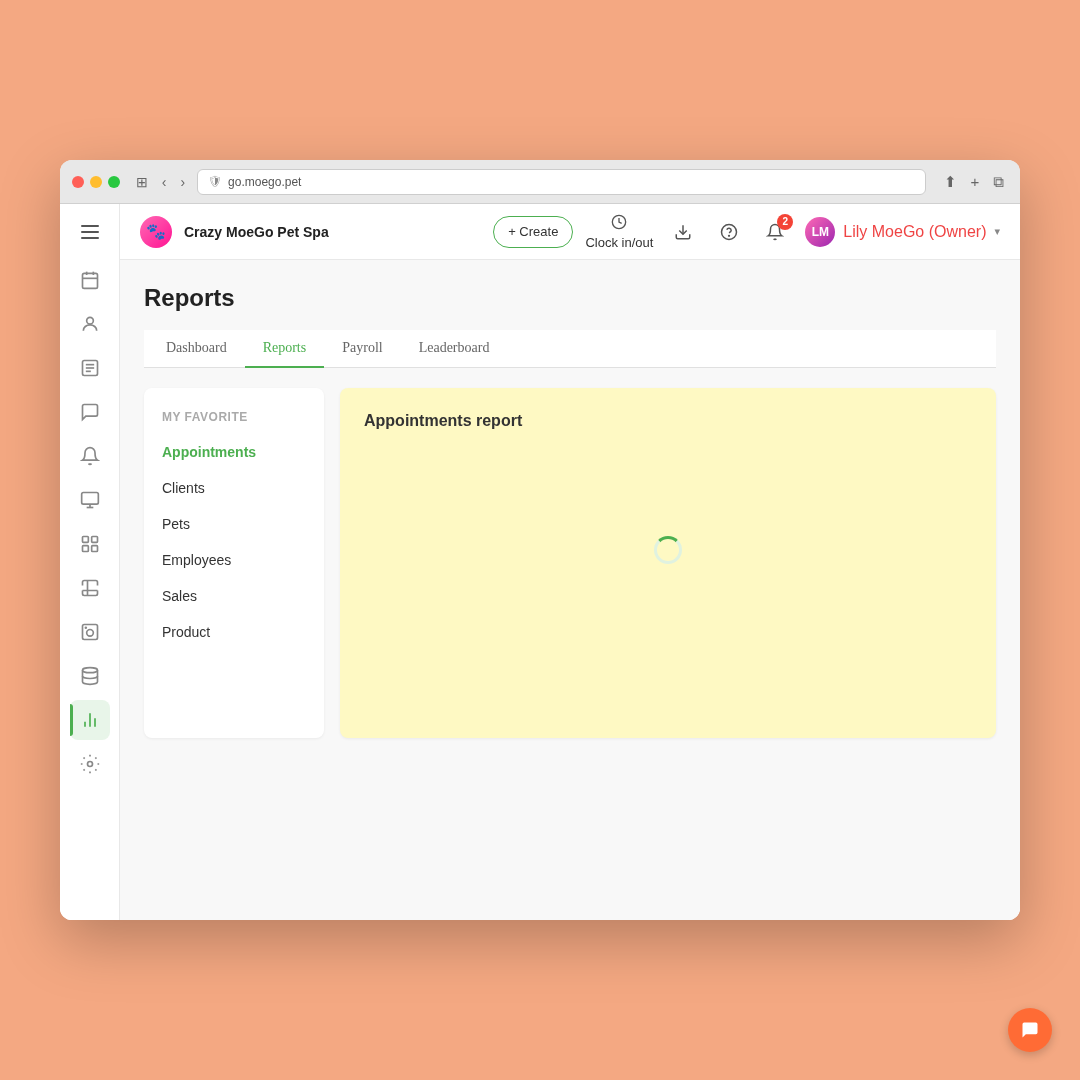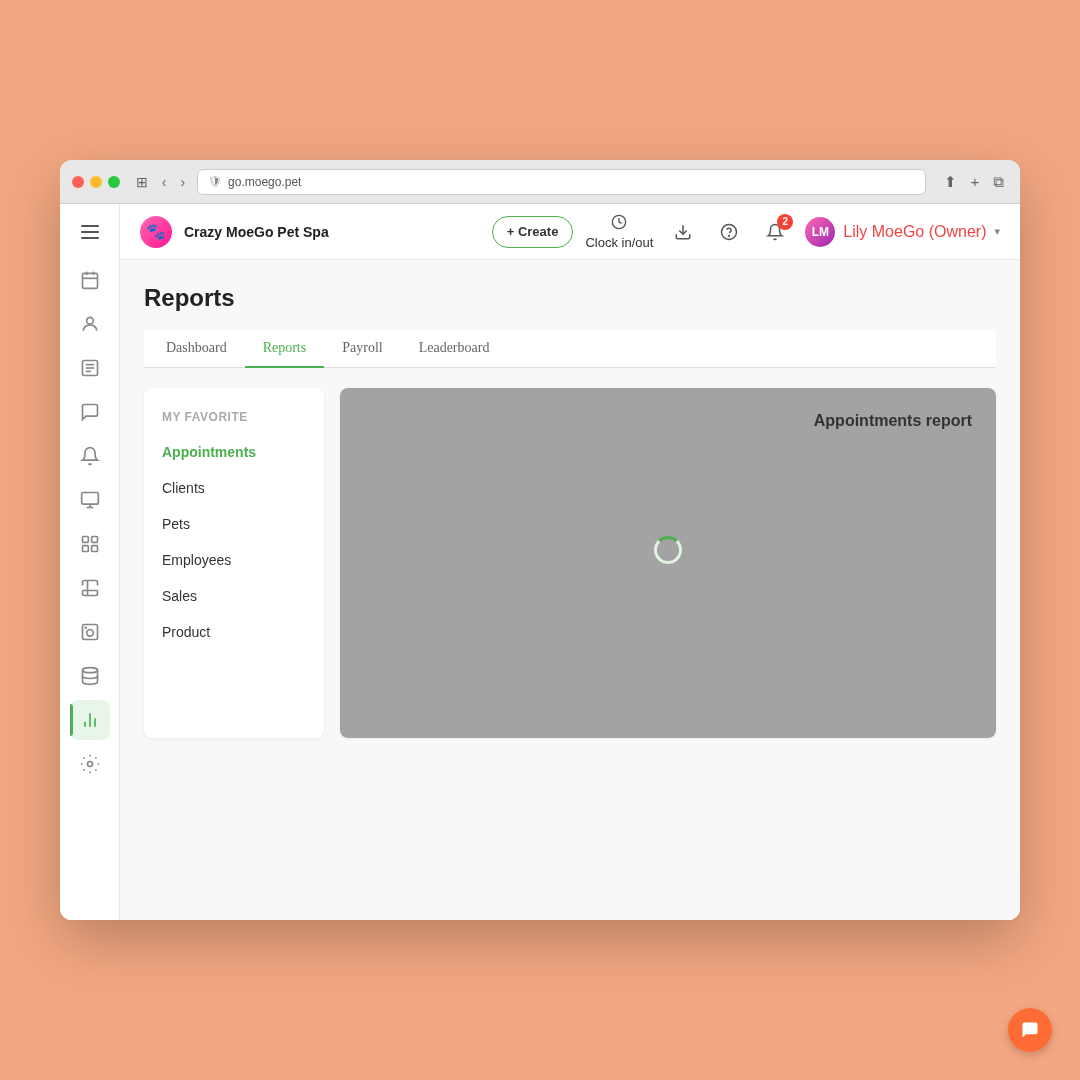--- a/index.html
+++ b/index.html
@@ -207,21 +207,21 @@
       padding: 0 14px;
       border: 1.5px solid #4caf50;
       background: white;
       border-radius: 20px;
       font-size: 13px;
       color: #333;
       cursor: pointer;
       display: flex;
       align-items: center;
       gap: 4px;
-      font-weight: 700;
+      font-weight: 400;
       text-align: right;
     }
 
     .top-bar-actions {
       display: flex;
       align-items: center;
       gap: 14px;
     }
 
     .clock-btn {
@@ -372,26 +372,25 @@
       border-radius: 0;
     }
     .reports-nav-item.active {
       color: #4caf50;
       font-weight: 600;
     }
 
     
     .reports-main {
       flex: 1;
-      background: #a3a3a3;
+      background: #fef9c3;
       border-radius: 8px;
       padding: 24px;
       box-shadow: 0 1px 3px rgba(0,0,0,0.06);
       min-height: 350px;
-      text-align: right;
     }
 
     .reports-main-title {
       font-size: 16px;
       font-weight: 600;
       color: #333;
       margin-bottom: 20px;
     }
 
     

